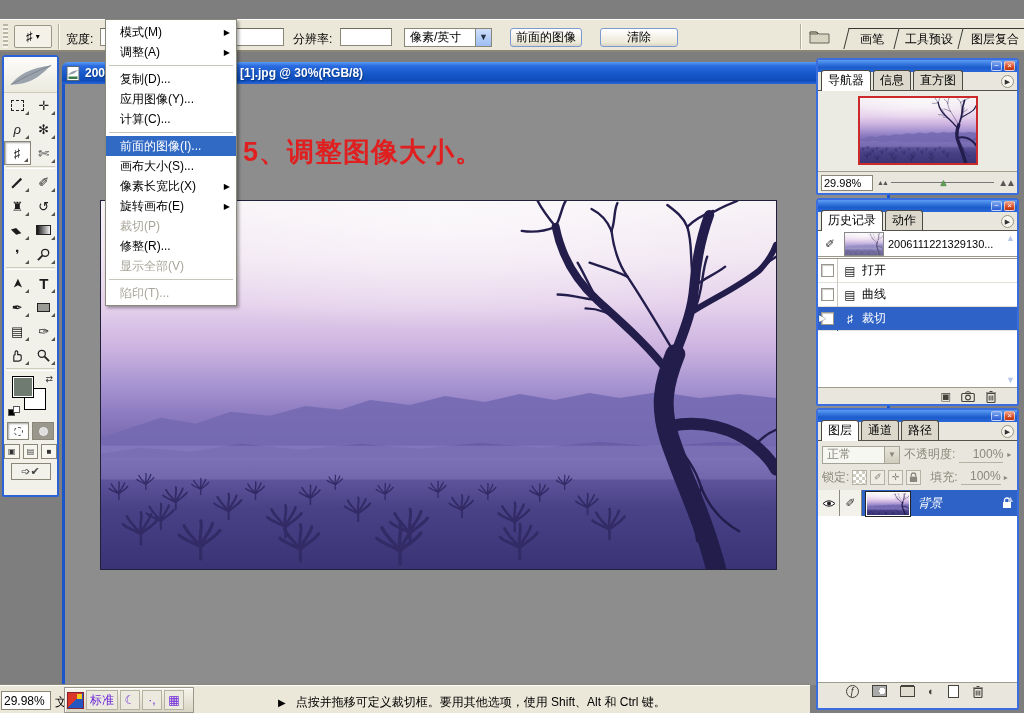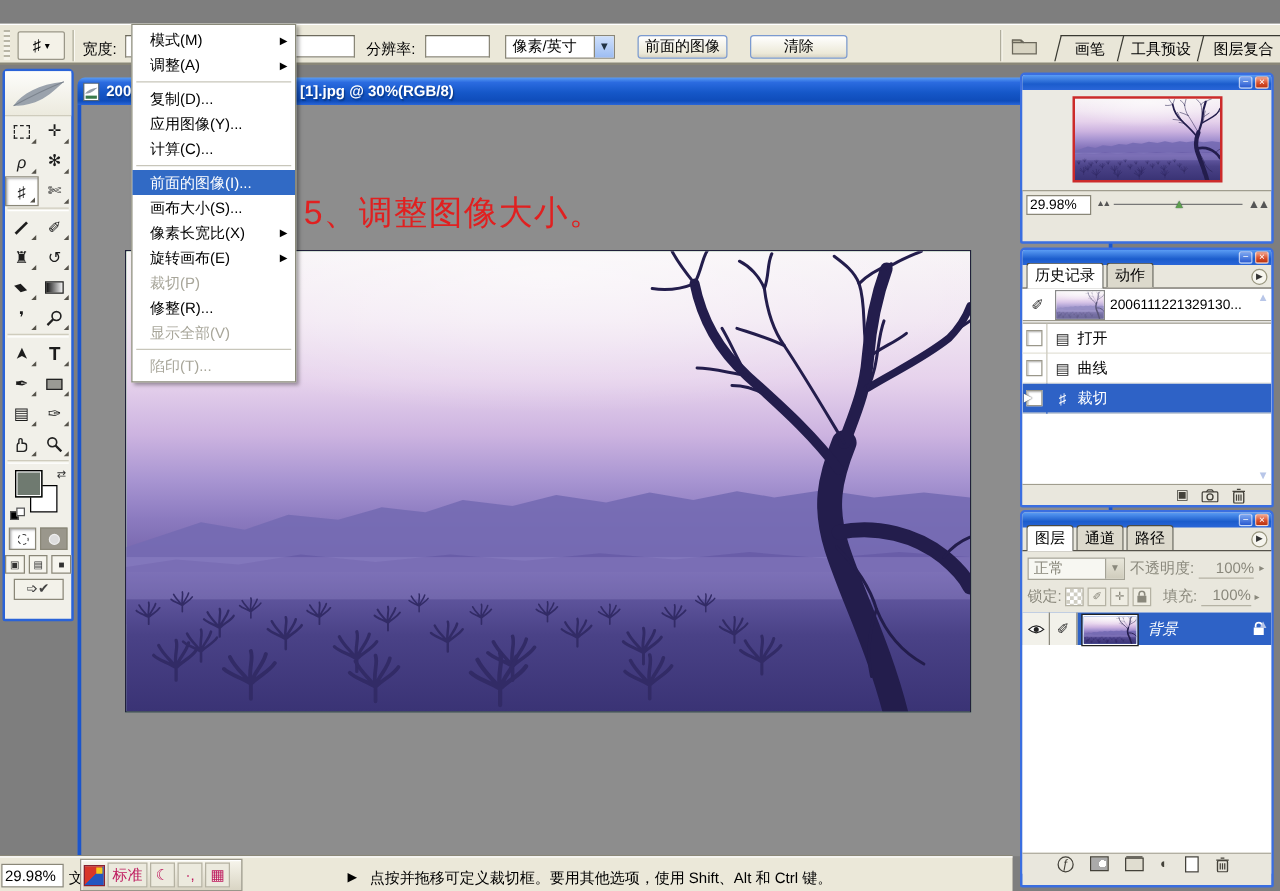--- a/index.html
+++ b/index.html
@@ -60,21 +60,21 @@
   
   .docwin { position:absolute; left:62px; top:62px; width:828px; height:623px; z-index:5; }
   .dw-title { height:22px; background:linear-gradient(180deg,#5a9cf4 0%,#2b6be0 18%,#1557c8 55%,#0f4cba 85%,#2a66d8 100%); border-radius:6px 6px 0 0; display:flex; align-items:center; color:#fff; font-weight:bold; position:relative; padding-left:4px; }
   .dw-title .dtxt { text-shadow:1px 1px 1px #0a3a8a; }
   .dw-suffix { position:absolute; left:178px; }
   .dw-btns { position:absolute; right:4px; top:2px; display:flex; gap:2px; }
   .xpbtn { width:21px; height:17px; border-radius:3px; border:1px solid rgba(255,255,255,.55); color:#fff; font-size:11px; line-height:15px; text-align:center; background:linear-gradient(#7ba6f0,#2a5ad0 60%,#1c48b8); }
   .xpbtn.close { background:linear-gradient(#f2a48c,#d9502c 55%,#b83410); }
   .dw-body { height:601px; background:#8d8d8d; border-left:3px solid #1b55cc; border-right:3px solid #1b55cc; position:relative; overflow:hidden; }
   .photo { position:absolute; left:35px; top:116px; width:677px; height:370px; border:1px solid #20203a; background:#beb; }
-  .annotation { position:absolute; left:178px; top:50px; font-size:27px; font-weight:normal; color:#e02020; letter-spacing:1px; white-space:nowrap;margin-top:18px; }
+  .annotation { position:absolute; left:178px; top:50px; font-size:27px; font-weight:bold; color:#e02020; letter-spacing:1px; white-space:nowrap; }
 
   
   .menu-drop { position:absolute; left:105px; top:19px; width:132px; background:#fff; border:1px solid #8a8a7a; box-shadow:2px 2px 3px rgba(0,0,0,.35); z-index:60; padding:2px 0; }
   .mi { height:20px; display:flex; align-items:center; padding:0 6px 0 14px; color:#000;justify-content:flex-end; }
   .mi .lab { flex:1; white-space:nowrap; }
   .mi .sub { font-size:8px; color:#000; }
   .mi.hl { background:#316ac5; color:#fff; }
   .mi.dis { color:#a8a69a; }
   .msep { height:7px; position:relative; }
   .msep::after { content:""; position:absolute; left:3px; right:3px; top:3px; border-top:1px solid #c8c6ba; }
@@ -138,21 +138,21 @@
   .lname { flex:1; display:flex; align-items:center; padding-left:8px; font-style:italic; }
   .llock { width:20px; display:flex; align-items:center; justify-content:center; }
 
   
   .statusbar { position:absolute; left:0; top:685px; width:810px; height:28px; background:#ebe8d9; border-top:1px solid #fff; box-shadow:0 -1px 0 #8a8778; z-index:40; display:flex; align-items:center; }
   .sb-zoom { position:absolute; left:1px; top:5px; width:50px; height:19px; background:#fff; border:1px solid #8a8778; padding:2px 2px; }
   .sb-doc { position:absolute; left:55px; top:8px; }
   .imebar { position:absolute; left:64px; top:1px; width:130px; height:26px; background:linear-gradient(#f7f5ec,#d9d5c4); border:1px solid #9a978a; box-shadow:1px 1px 0 #fff inset; display:flex; align-items:center; gap:2px; padding:0 2px; }
   .imelogo { width:17px; height:17px; background:linear-gradient(135deg,#d8372a 50%,#2356c0 50%); border:1px solid #823; position:relative; }
   .imelogo::after{ content:""; position:absolute; right:1px; top:1px; width:5px; height:5px; background:#f4c81c; }
-  .imebtn { height:20px; min-width:20px; border:1px solid #b5b2a2; background:#eceade; text-align:center; line-height:18px; padding:0 3px; color:#be185d; }
+  .imebtn { height:20px; min-width:20px; border:1px solid #b5b2a2; background:#eceade; text-align:center; line-height:18px; padding:0 3px; color:#6d28d9; }
   .sb-hint { position:absolute; left:278px; top:8px; display:flex; gap:10px; align-items:center; white-space:nowrap; }
   .sb-hint .arr { font-size:10px; }
 
   .hiddensvg { position:absolute; width:0; height:0; overflow:hidden; }
 </style>
 </head>
 <body>
 
 <svg class="hiddensvg" aria-hidden="true">
   <defs>
@@ -494,20 +494,26 @@
       </div>
   </div>
 
   <div class="panel" style="top:58px; height:137px">
     <div class="ptitle">
       <div class="pbtns">
         <div class="pbtn">−</div>
         <div class="pbtn close">×</div>
       </div>
     </div>
+    <div class="ptabs">
+      <div class="ptab act">导航器</div>
+      <div class="ptab">信息</div>
+      <div class="ptab">直方图</div>
+      <div class="parrow">▶</div>
+    </div>
     <div class="navc">
       <div class="navthumb">
         <svg viewBox="0 0 677 370" preserveAspectRatio="none">
             <use href="#photoScene"></use>
           </svg>
       </div>
     </div>
     <div class="navb">
       <div class="navzoom">29.98%</div>
       <span class="mtn">▲▲</span>

